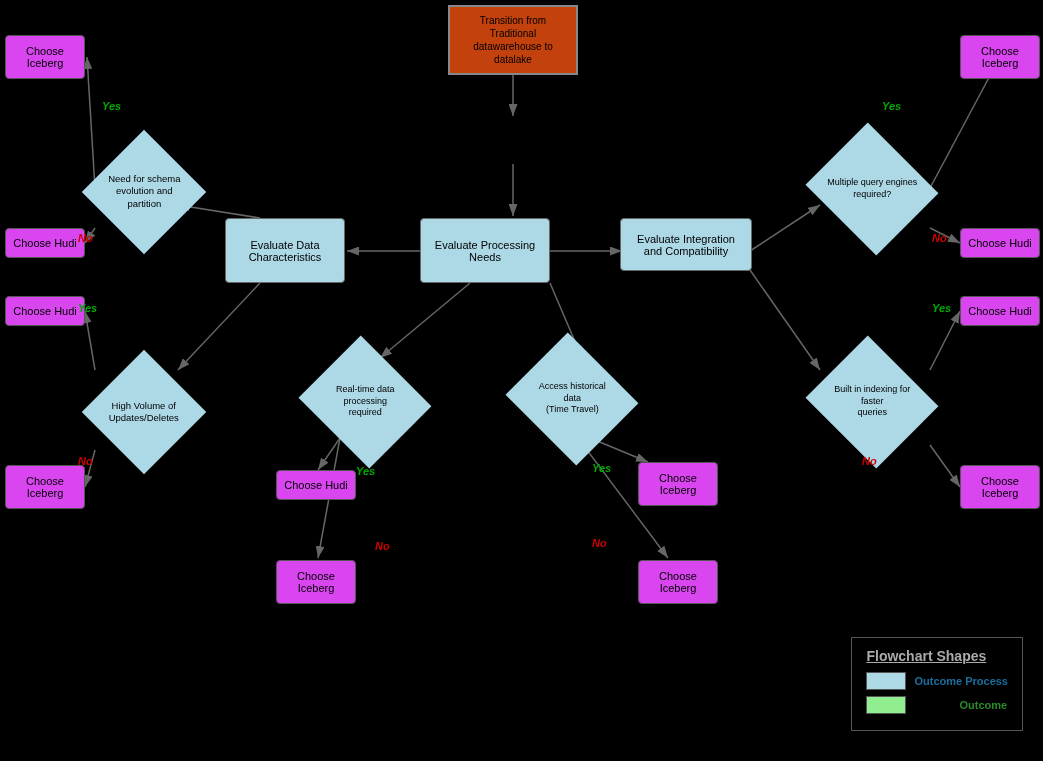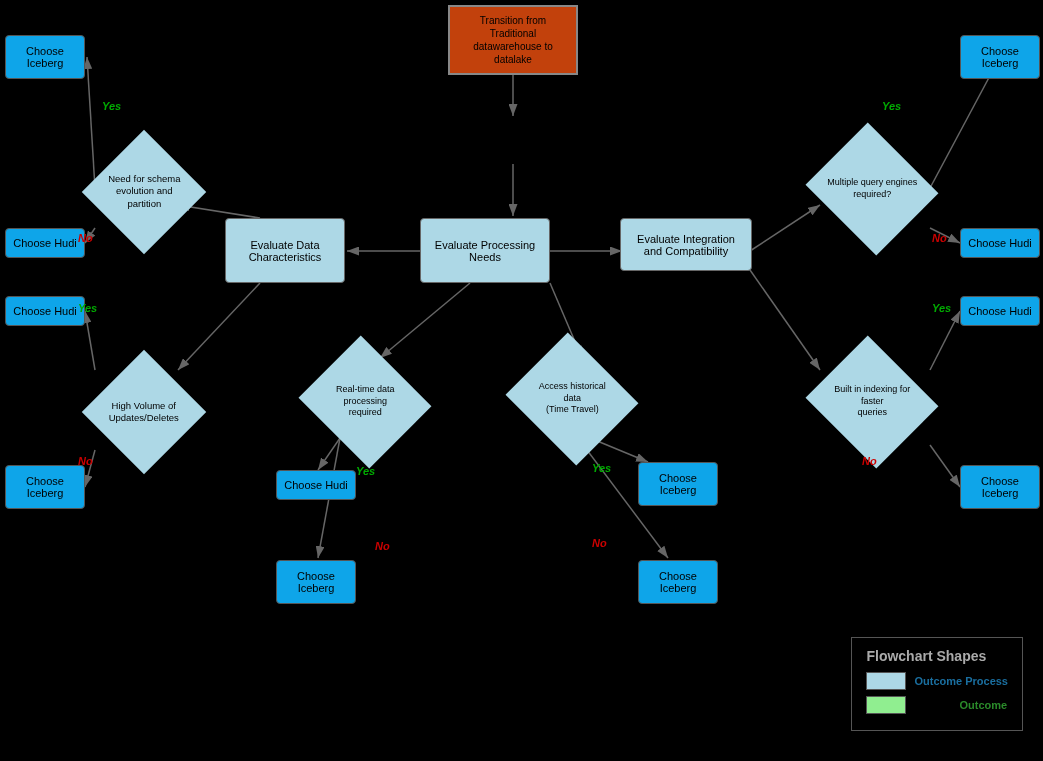--- a/index.html
+++ b/index.html
@@ -31,21 +31,21 @@
       text-align: center;
       font-size: 11px;
       font-weight: 500;
     }
     .node-rect-blue {
       background: #add8e6;
       border: 1.5px solid #666;
       border-radius: 4px;
     }
     .node-rect-green {
-      background: #0ea5e9;
+      background: #d946ef;
       border: 1.5px solid #555;
       border-radius: 4px;
     }
     .node-ellipse {
       background: #ffff99;
       border: 2px solid #888;
       border-radius: 50%;
     }
     .node-diamond {
       background: #add8e6;
@@ -84,20 +84,21 @@
       right: 20px;
       background: #000;
       border: 1px solid #555;
       padding: 10px 14px;
     }
     .legend-title {
       color: #aaa;
       font-size: 14px;
       font-weight: bold;
       margin-bottom: 8px;
+      text-decoration: underline;
     }
     .legend-item {
       display: flex;
       align-items: center;
       margin-bottom: 6px;
     }
     .legend-swatch {
       width: 40px;
       height: 18px;
       margin-right: 8px;

